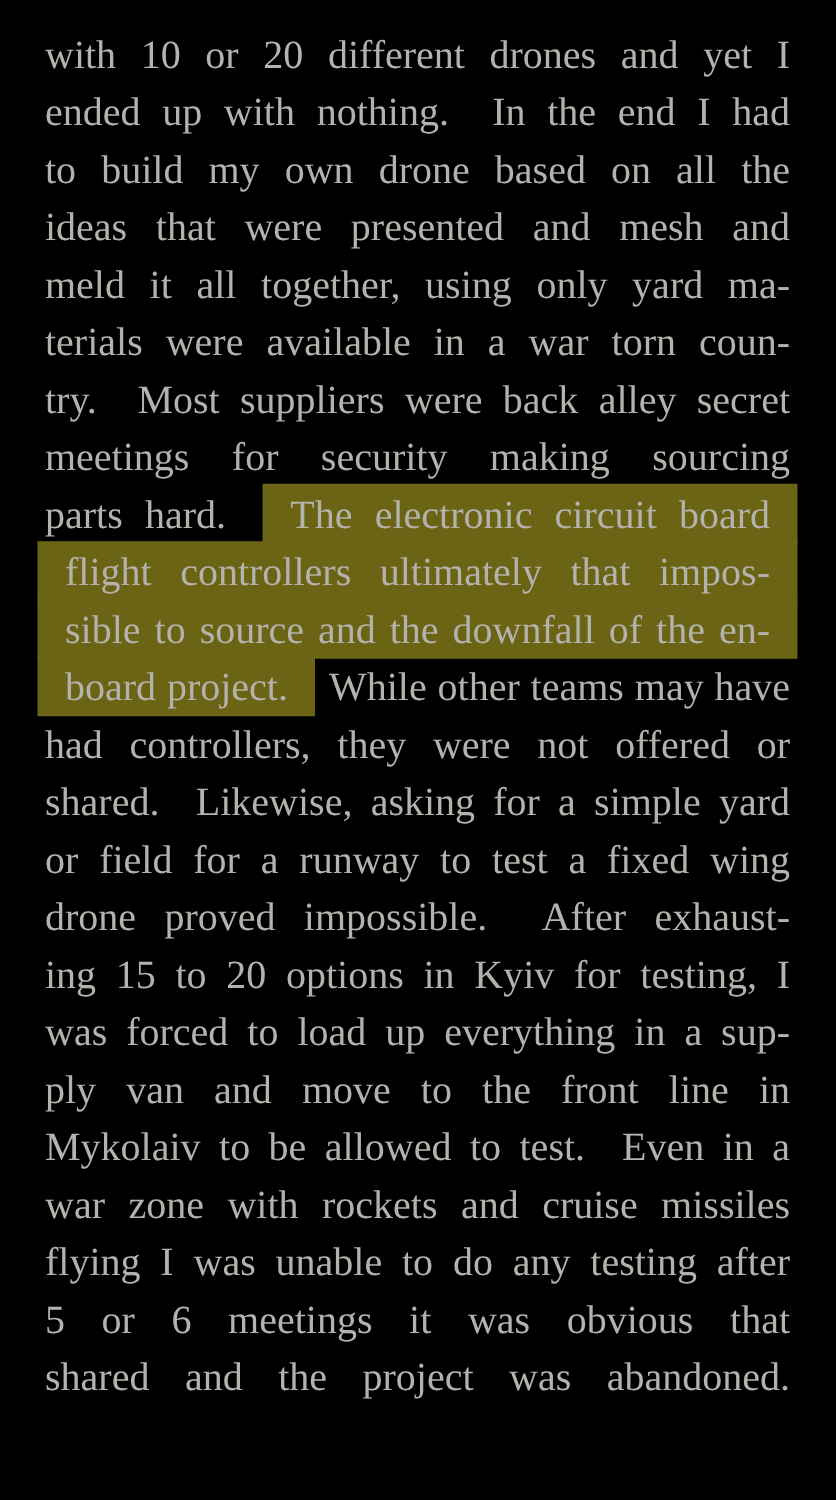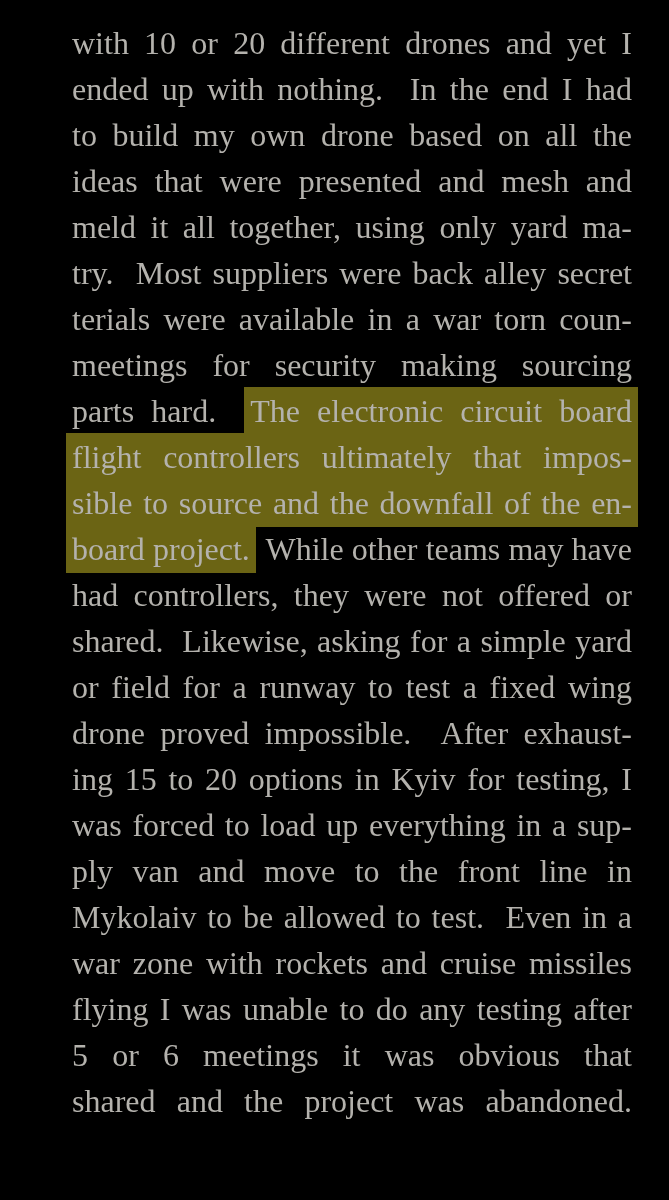--- a/index.html
+++ b/index.html
@@ -25,42 +25,41 @@
     width: 596px;
   }
   .line {
     font-family: "Liberation Serif", "DejaVu Serif", serif;
     font-size: 32px;
     line-height: 46px;
     color: var(--fg, #b4b2ad);
     text-align: justify;
     text-align-last: justify;
     white-space: normal;
-    margin-left: 36px;
   }
   .hl {
     background-color: var(--hl, #6b6414);
-    padding: 6px 6px;
+    padding: 6px 22px;
     margin: 0 -6px;
     -webkit-box-decoration-break: clone;
     box-decoration-break: clone;
   }
 </style>
 </head>
 <body>
 
 <div class="reader-page">
   <div class="text-column">
       <div class="line"><span>with 10 or 20 different drones and yet I</span></div>
       <div class="line"><span>ended up with nothing.&nbsp; In the end I had</span></div>
       <div class="line"><span>to build my own drone based on all the</span></div>
       <div class="line"><span>ideas that were presented and mesh and</span></div>
       <div class="line"><span>meld it all together, using only yard ma-</span></div>
+      <div class="line"><span>terials were available in a war torn coun-</span></div>
       <div class="line"><span>try.&nbsp; Most suppliers were back alley secret</span></div>
-      <div class="line"><span>terials were available in a war torn coun-</span></div>
       <div class="line"><span>meetings for security making sourcing</span></div>
       <div class="line"><span>parts hard.&nbsp; </span><span class="hl">The electronic circuit board</span></div>
       <div class="line"><span class="hl">flight controllers ultimately that impos-</span></div>
       <div class="line"><span class="hl">sible to source and the downfall of the en-</span></div>
       <div class="line"><span class="hl">board project.</span><span>&nbsp; While other teams may have</span></div>
       <div class="line"><span>had controllers, they were not offered or</span></div>
       <div class="line"><span>shared.&nbsp; Likewise, asking for a simple yard</span></div>
       <div class="line"><span>or field for a runway to test a fixed wing</span></div>
       <div class="line"><span>drone proved impossible.&nbsp; After exhaust-</span></div>
       <div class="line"><span>ing 15 to 20 options in Kyiv for testing, I</span></div>

